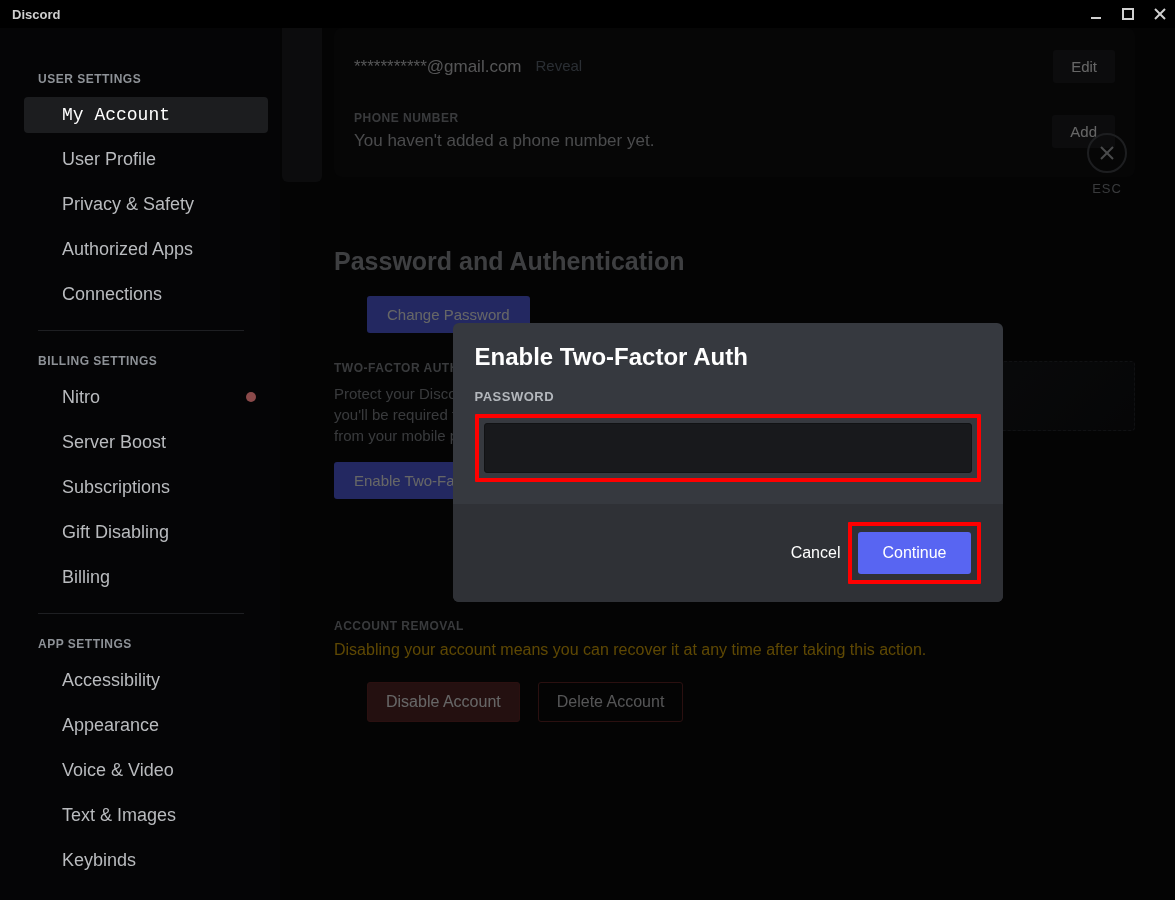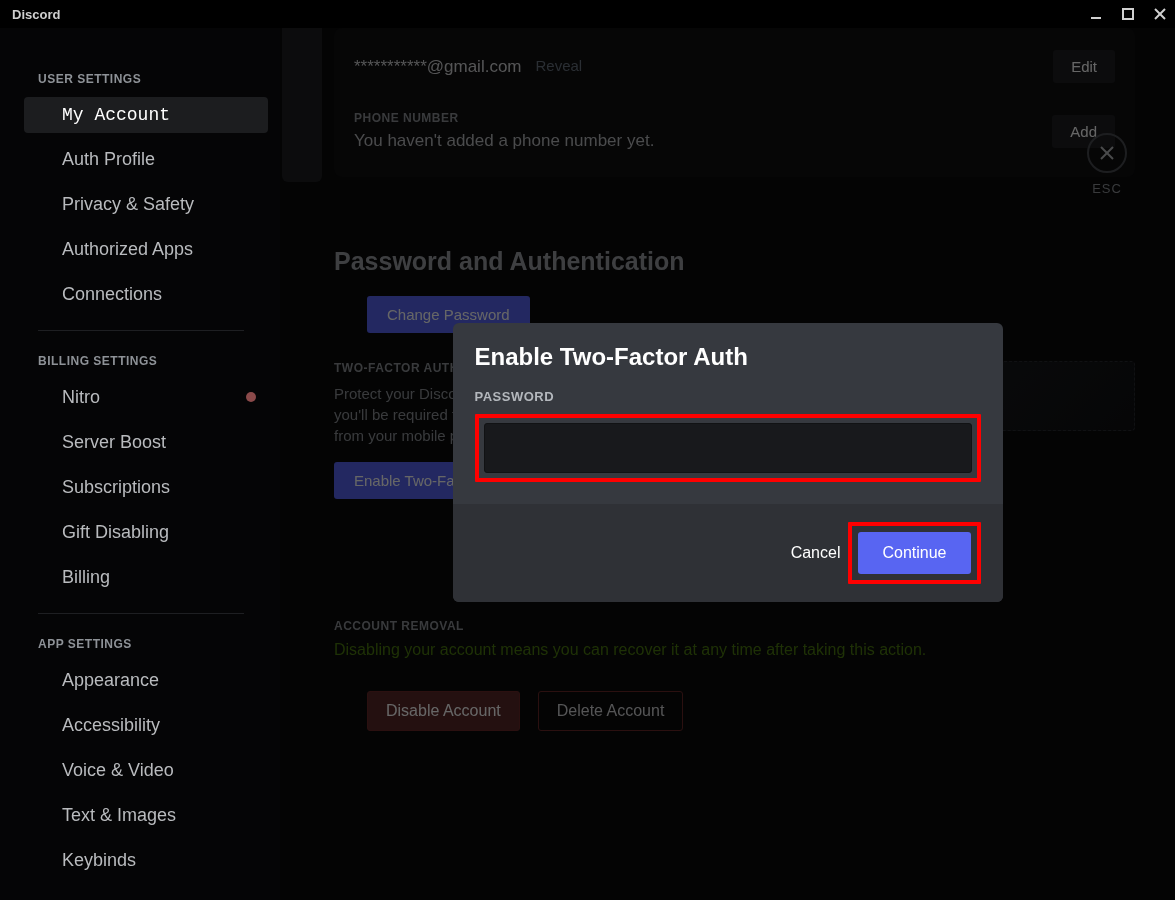--- a/index.html
+++ b/index.html
@@ -113,21 +113,21 @@
       border:1px dashed #2a2c31; border-radius:4px;
       background:linear-gradient(135deg,#17191c,#0f1012);
       position:relative;
     }
     .enable-tfa-btn {
       margin-top:16px;
       background:#5865f2; color:#fff; border:none; border-radius:3px;
       font-size:15px; font-weight:500; padding:10px 20px;
     }
     .removal-label { color:#8e9297; font-size:12px; font-weight:700; letter-spacing:0.5px; margin-bottom:8px; }
-    .removal-desc { color:#4d7c0f; font-size:16px; margin-bottom:32px; }
+    .removal-desc { color:#eab308; font-size:16px; margin-bottom:23px; }
     .danger-row { display:flex; gap:18px;padding-left:33px; }
     .danger-fill { background:#5b2a2a; color:#fff; border:1px solid #6b2a2a; border-radius:3px; font-size:16px; padding:10px 18px; }
     .danger-outline { background:transparent; color:#d4d5d7; border:1px solid #6b2a2a; border-radius:3px; font-size:16px; padding:10px 18px; }
 
     
     .esc-wrap {
       position:absolute; top:105px; right:48px; text-align:center; color:#8e9297;
     }
     .esc-circle {
       width:40px; height:40px; border:2px solid #4a4d52; border-radius:50%;
@@ -205,21 +205,21 @@
 
 <div class="app">
 
   <div class="sidebar">
     <div class="sidebar-spacer"></div>
     <div class="side-group-header">USER SETTINGS</div>
     <div class="side-item active">
         <span>My Account</span>
       </div>
     <div class="side-item">
-        <span>Auth Profile</span>
+        <span>User Profile</span>
       </div>
     <div class="side-item">
         <span>Privacy &amp; Safety</span>
       </div>
     <div class="side-item">
         <span>Authorized Apps</span>
       </div>
     <div class="side-item">
         <span>Connections</span>
       </div>
@@ -237,24 +237,24 @@
       </div>
     <div class="side-item">
         <span>Gift Disabling</span>
       </div>
     <div class="side-item">
         <span>Billing</span>
       </div>
     <div class="side-divider"></div>
     <div class="side-group-header">APP SETTINGS</div>
     <div class="side-item">
+        <span>Accessibility</span>
+      </div>
+    <div class="side-item">
         <span>Appearance</span>
-      </div>
-    <div class="side-item">
-        <span>Accessibility</span>
       </div>
     <div class="side-item">
         <span>Voice &amp; Video</span>
       </div>
     <div class="side-item">
         <span>Text &amp; Images</span>
       </div>
     <div class="side-item">
         <span>Keybinds</span>
       </div>

